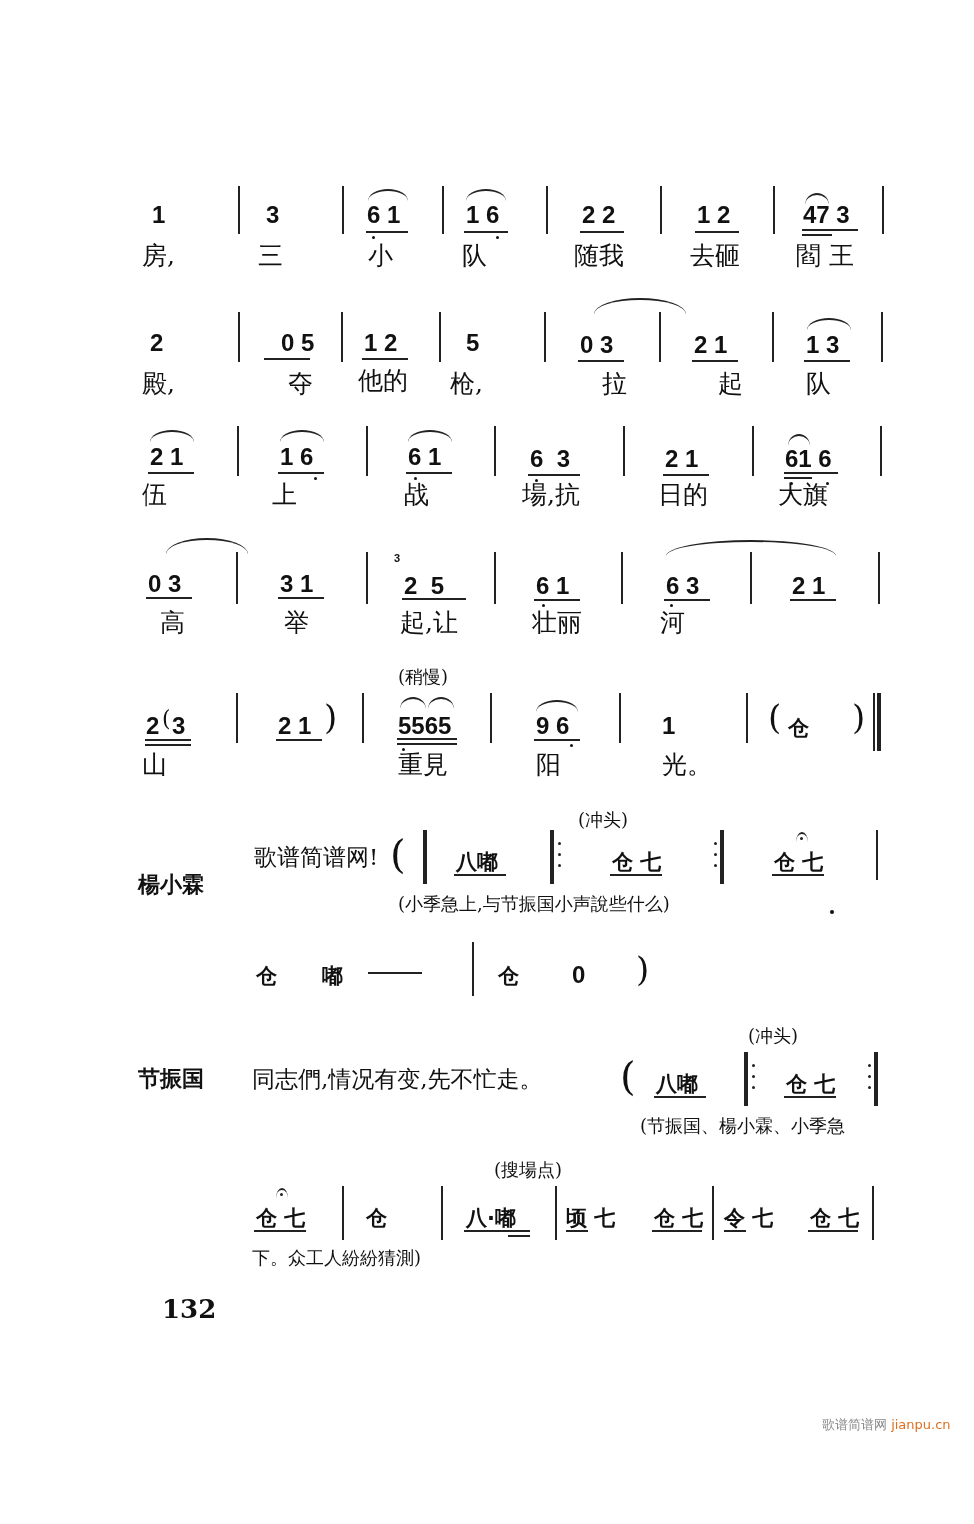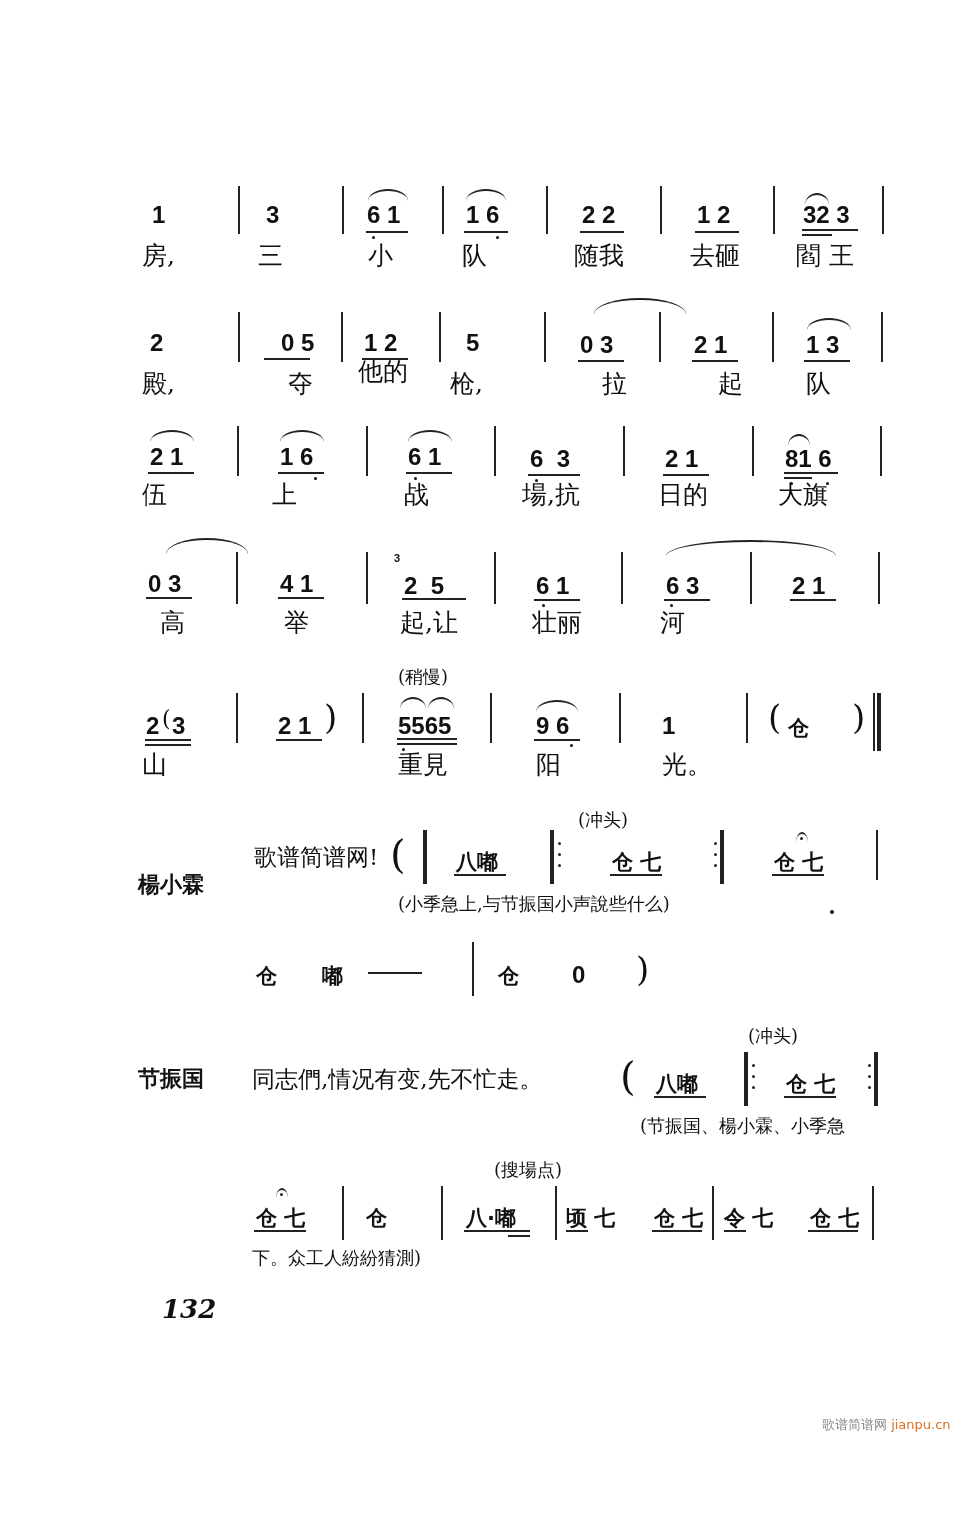--- a/index.html
+++ b/index.html
@@ -11,21 +11,21 @@
   .bar{position:absolute;width:2px;background:#222;}
   .bar.thick{width:4px;}
   .ul{position:absolute;height:2px;background:#222;}
   .arc{position:absolute;border-top:2px solid #222;border-radius:50% 50% 0 0 / 100% 100% 0 0;height:10px;}
   .dot{position:absolute;width:3px;height:3px;background:#111;border-radius:50%;}
   .role{font-family:"DejaVu Sans","Liberation Sans",sans-serif;font-weight:bold;font-size:22px;white-space:pre;}
   .txt{font-family:"DejaVu Serif","Liberation Serif",serif;font-size:23px;white-space:pre;}
   .small{font-family:"DejaVu Serif","Liberation Serif",serif;font-size:18px;white-space:pre;}
   .perc{font-family:"DejaVu Sans","Liberation Sans",sans-serif;font-weight:bold;font-size:21px;white-space:pre;}
   .paren{font-family:"DejaVu Serif","Liberation Serif",serif;font-size:40px;line-height:1;}
-  .pagenum{font-family:"DejaVu Serif","Liberation Serif",serif;font-style:italic;font-weight:bold;font-size:26px;}
+  .pagenum{font-family:"DejaVu Serif","Liberation Serif",serif;font-weight:bold;font-size:26px;}
   .wm{font-family:"DejaVu Sans","Liberation Sans",sans-serif;font-size:13px;color:#888;}
   .wm .en{color:#e07020;}
   .repdots{position:absolute;width:3px;}
   .repdots i{display:block;width:3px;height:3px;background:#222;margin:8px 0;border-radius:50%;}
   .fermata{position:absolute;width:12px;height:8px;border-top:2px solid #222;border-radius:50% 50% 0 0/100% 100% 0 0;}
   .fermata:after{content:"";position:absolute;left:4px;top:3px;width:3px;height:3px;background:#222;border-radius:50%;}
 </style>
 </head>
 <body>
 
@@ -44,21 +44,21 @@
   <div class="ul" style="left:464px;top:231px;width:44px"></div>
   <div class="dot" style="left:496px;top:236px"></div>
   <div class="bar" style="left:546px;top:186px;height:48px"></div>
   <span class="abs num" style="left:582px;top:203px">2 2</span>
   <div class="ul" style="left:580px;top:231px;width:44px"></div>
   <div class="bar" style="left:660px;top:186px;height:48px"></div>
   <span class="abs num" style="left:697px;top:203px">1 2</span>
   <div class="ul" style="left:695px;top:231px;width:44px"></div>
   <div class="bar" style="left:773px;top:186px;height:48px"></div>
   <div class="arc" style="left:805px;top:193px;width:24px"></div>
-  <span class="abs num" style="left:803px;top:203px">32 3</span>
+  <span class="abs num" style="left:803px;top:203px">47 3</span>
   <div class="ul" style="left:802px;top:229px;width:56px"></div>
   <div class="ul" style="left:802px;top:234px;width:30px"></div>
   <div class="bar" style="left:882px;top:186px;height:48px"></div>
 
   <span class="abs lyr" style="left:142px;top:243px">房,</span>
   <span class="abs lyr" style="left:258px;top:243px">三</span>
   <span class="abs lyr" style="left:368px;top:243px">小</span>
   <span class="abs lyr" style="left:462px;top:243px">队</span>
   <span class="abs lyr" style="left:574px;top:243px">随我</span>
   <span class="abs lyr" style="left:690px;top:243px">去砸</span>
@@ -83,21 +83,21 @@
   <span class="abs num" style="left:694px;top:333px">2 1</span>
   <div class="ul" style="left:692px;top:360px;width:46px"></div>
   <div class="bar" style="left:772px;top:312px;height:50px"></div>
   <div class="arc" style="left:807px;top:318px;width:44px"></div>
   <span class="abs num" style="left:806px;top:333px">1 3</span>
   <div class="ul" style="left:804px;top:360px;width:46px"></div>
   <div class="bar" style="left:881px;top:312px;height:50px"></div>
 
   <span class="abs lyr" style="left:142px;top:371px">殿,</span>
   <span class="abs lyr" style="left:288px;top:371px">夺</span>
-  <span class="abs lyr" style="left:358px;top:359px">他的</span>
+  <span class="abs lyr" style="left:358px;top:368px">他的</span>
   <span class="abs lyr" style="left:450px;top:371px">枪,</span>
   <span class="abs lyr" style="left:602px;top:371px">拉</span>
   <span class="abs lyr" style="left:718px;top:371px">起</span>
   <span class="abs lyr" style="left:806px;top:371px">队</span>
 </div>
 
 <div>
   <div class="arc" style="left:150px;top:430px;width:44px"></div>
   <span class="abs num" style="left:150px;top:445px">2 1</span>
   <div class="ul" style="left:148px;top:472px;width:46px"></div>
@@ -142,41 +142,41 @@
   <div class="dot" style="left:414px;top:477px"></div>
   <div class="bar" style="left:494px;top:426px;height:50px"></div>
   <span class="abs num" style="left:530px;top:447px">6  3</span>
   <div class="ul" style="left:528px;top:474px;width:52px"></div>
   <div class="dot" style="left:535px;top:479px"></div>
   <div class="bar" style="left:623px;top:426px;height:50px"></div>
   <span class="abs num" style="left:665px;top:447px">2 1</span>
   <div class="ul" style="left:663px;top:474px;width:46px"></div>
   <div class="bar" style="left:752px;top:426px;height:50px"></div>
   <div class="arc" style="left:788px;top:434px;width:22px"></div>
-  <span class="abs num" style="left:785px;top:447px">81 6</span>
+  <span class="abs num" style="left:785px;top:447px">61 6</span>
   <div class="ul" style="left:784px;top:472px;width:54px"></div>
   <div class="ul" style="left:784px;top:477px;width:28px"></div>
   <div class="dot" style="left:790px;top:482px"></div>
   <div class="dot" style="left:826px;top:482px"></div>
   <div class="bar" style="left:880px;top:426px;height:50px"></div>
 
   <span class="abs lyr" style="left:142px;top:482px">伍</span>
   <span class="abs lyr" style="left:272px;top:482px">上</span>
   <span class="abs lyr" style="left:404px;top:482px">战</span>
   <span class="abs lyr" style="left:522px;top:482px">場,抗</span>
   <span class="abs lyr" style="left:658px;top:482px">日的</span>
   <span class="abs lyr" style="left:778px;top:482px">大旗</span>
 </div>
 
 <div>
   <div class="arc" style="left:166px;top:538px;width:82px;height:14px"></div>
   <span class="abs num" style="left:148px;top:572px">0 3</span>
   <div class="ul" style="left:146px;top:597px;width:46px"></div>
   <div class="bar" style="left:236px;top:552px;height:52px"></div>
-  <span class="abs num" style="left:280px;top:572px">4 1</span>
+  <span class="abs num" style="left:280px;top:572px">3 1</span>
   <div class="ul" style="left:278px;top:597px;width:46px"></div>
   <div class="bar" style="left:366px;top:552px;height:52px"></div>
   <span class="abs" style="left:394px;top:552px;font-family:'Liberation Sans',sans-serif;font-weight:bold;font-size:11px">3</span>
   <span class="abs num" style="left:404px;top:574px">2  5</span>
   <div class="ul" style="left:402px;top:598px;width:64px"></div>
   <div class="bar" style="left:494px;top:552px;height:52px"></div>
   <span class="abs num" style="left:536px;top:574px">6 1</span>
   <div class="ul" style="left:534px;top:599px;width:46px"></div>
   <div class="dot" style="left:542px;top:604px"></div>
   <div class="bar" style="left:621px;top:552px;height:52px"></div>

